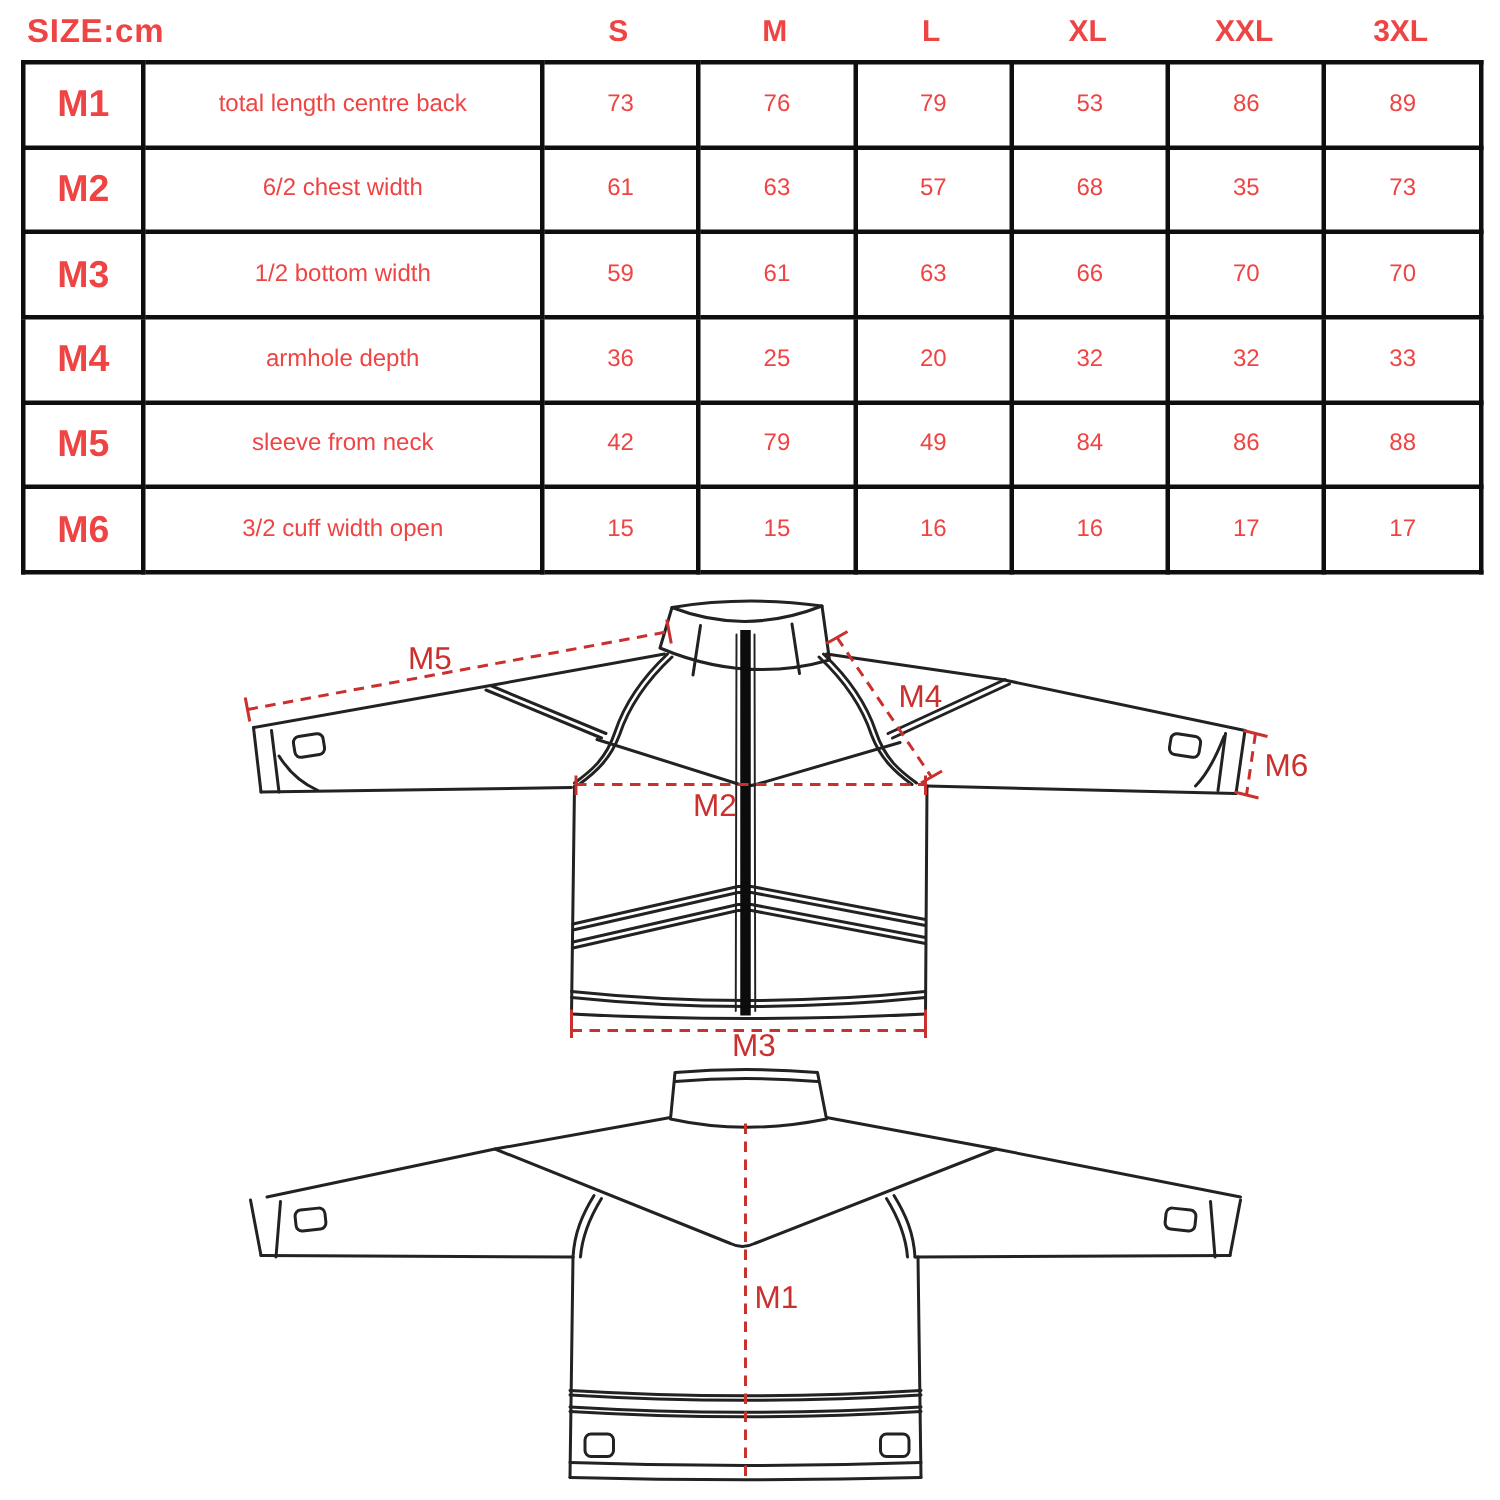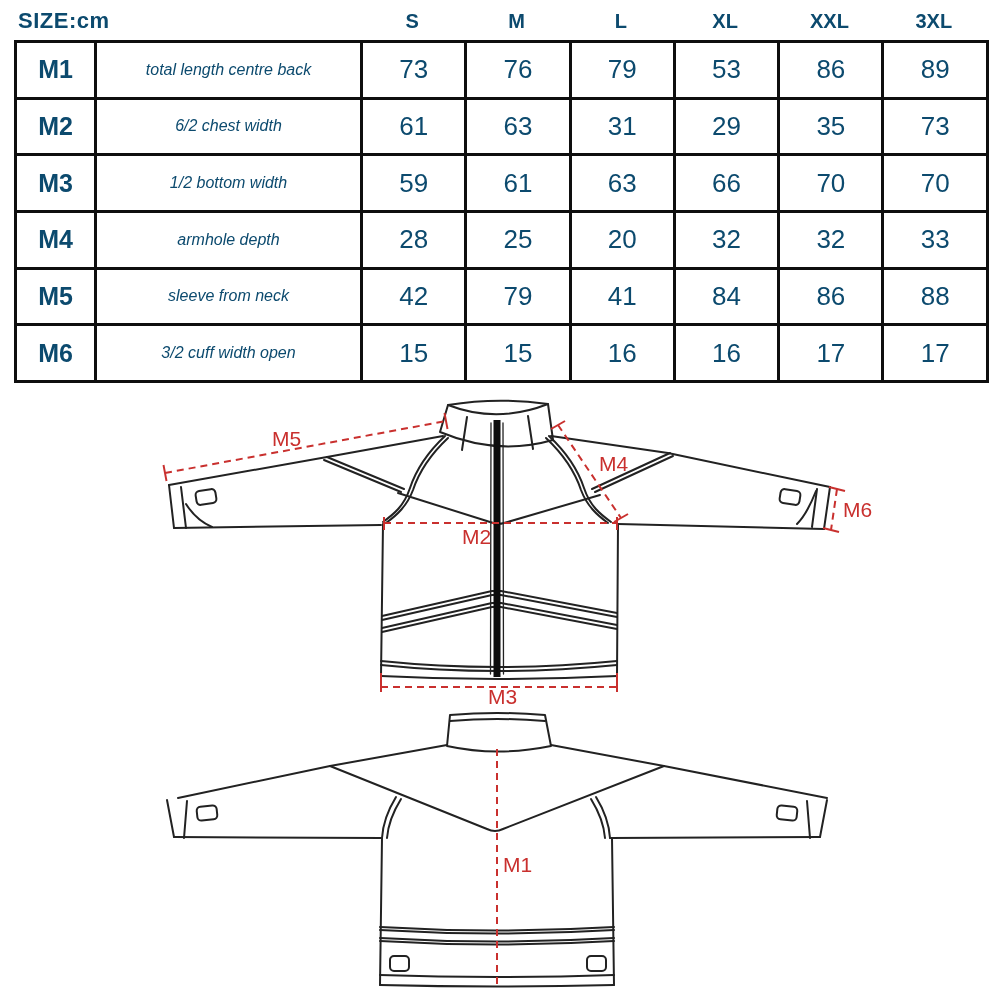--- a/index.html
+++ b/index.html
@@ -1,27 +1,27 @@
 <!DOCTYPE html>
 <html><head>
 <meta charset="utf-8">
 <style>
   html,body{margin:0;padding:0;background:#fff;}
   .page{position:relative;width:1000px;height:1000px;background:#ffffff;overflow:hidden;
-        font-family:"Liberation Sans",sans-serif;color:#0c4a6e;}
+        font-family:"Liberation Sans",sans-serif;color:#ef4444;}
   .title{position:absolute;left:18px;top:8px;font-size:22px;font-weight:bold;letter-spacing:0.5px;}
   .size-header-row{position:absolute;left:14px;top:6px;width:972px;height:30px;display:flex;align-items:center;}
   .size-header-row .spacer{width:346px;flex:none;}
   .size-header-row .size-h{flex:1;text-align:center;font-size:20px;font-weight:bold;}
   table.size-table{position:absolute;left:14px;top:40px;width:972px;height:343px;
         border-collapse:collapse;table-layout:fixed;}
   table.size-table td{border:3px solid #0e0e0e;text-align:center;vertical-align:middle;padding:0;}
   td.code{font-size:25px;font-weight:bold;}
-  td.desc{font-size:16px;font-style:italic;}
-  td.val{font-size:26px;}
+  td.desc{font-size:16px;}
+  td.val{font-size:16px;}
   svg.diagram{position:absolute;display:block;}
   svg.front{left:150px;top:390px;}
   svg.back{left:150px;top:705px;}
   .ann-label{font-family:"Liberation Sans",sans-serif;font-size:21px;}
 </style>
 </head>
 <body>
 
 <div class="page">
 
@@ -57,51 +57,51 @@
           <td class="val">79</td>
           <td class="val">53</td>
           <td class="val">86</td>
           <td class="val">89</td>
         </tr>
         <tr>
           <td class="code">M2</td>
           <td class="desc">6/2 chest width</td>
           <td class="val">61</td>
           <td class="val">63</td>
-          <td class="val">31</td>
-          <td class="val">29</td>
+          <td class="val">57</td>
+          <td class="val">68</td>
           <td class="val">35</td>
           <td class="val">73</td>
         </tr>
         <tr>
           <td class="code">M3</td>
           <td class="desc">1/2 bottom width</td>
           <td class="val">59</td>
           <td class="val">61</td>
           <td class="val">63</td>
           <td class="val">66</td>
           <td class="val">70</td>
           <td class="val">70</td>
         </tr>
         <tr>
           <td class="code">M4</td>
           <td class="desc">armhole depth</td>
-          <td class="val">28</td>
+          <td class="val">36</td>
           <td class="val">25</td>
           <td class="val">20</td>
           <td class="val">32</td>
           <td class="val">32</td>
           <td class="val">33</td>
         </tr>
         <tr>
           <td class="code">M5</td>
           <td class="desc">sleeve from neck</td>
           <td class="val">42</td>
           <td class="val">79</td>
-          <td class="val">41</td>
+          <td class="val">49</td>
           <td class="val">84</td>
           <td class="val">86</td>
           <td class="val">88</td>
         </tr>
         <tr>
           <td class="code">M6</td>
           <td class="desc">3/2 cuff width open</td>
           <td class="val">15</td>
           <td class="val">15</td>
           <td class="val">16</td>

